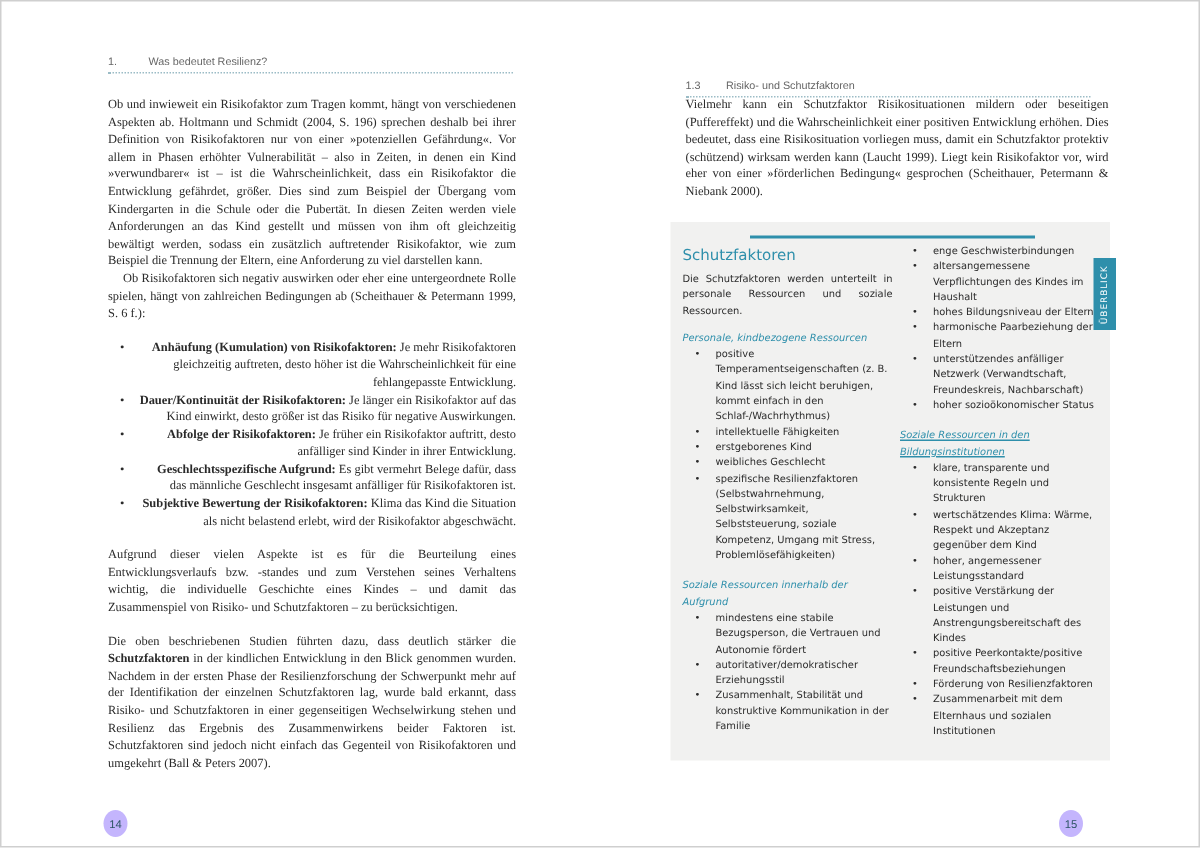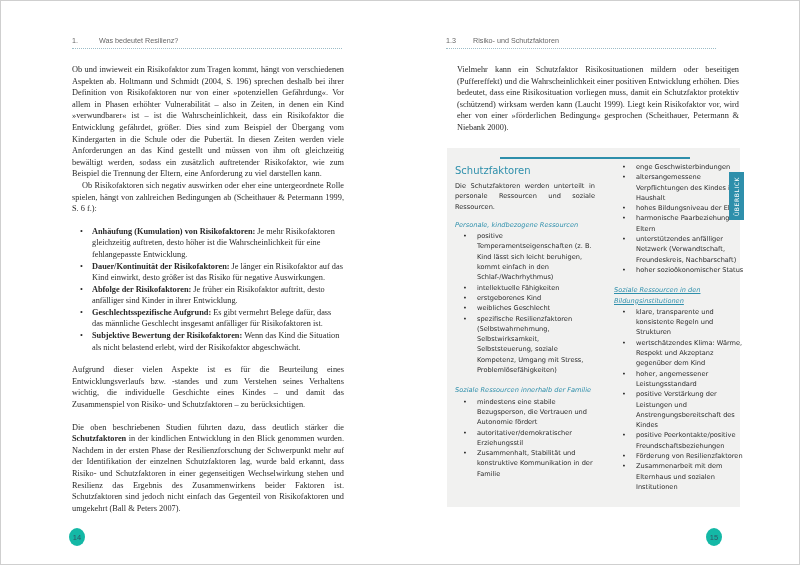--- a/index.html
+++ b/index.html
@@ -16,65 +16,65 @@
   .page { position: absolute; top: 0; height: 441px; }
   .page-left { left: 0; width: 400px; }
   .page-right { left: 400px; width: 400px; }
 
   .running-head {
     position: absolute; top: 36px;
     font-family: "Liberation Sans", sans-serif; font-size: 7.2px; color: #666;
     border-bottom: 1px dotted #9bbcc6; padding-bottom: 3px;
   }
   .page-left .running-head { left: 72px; width: 270px; }
-  .page-right .running-head { left: 46px; width: 270px; }
+  .page-right .running-head { left: 57px; width: 270px; margin-top: 16px; }
   .running-head .num { display: inline-block; width: 25px; }
 
   .body-text {
     position: absolute; font-size: 8.3px; line-height: 11.6px; text-align: justify; hyphens: manual;
   }
   .page-left .body-text { left: 72px; width: 272px; }
   .page-right .body-text { left: 57px; width: 282px; }
   .body-text p { margin: 0; }
   .body-text .indent { text-indent: 10px; }
   .body-text .gap { height: 11px; }
   .body-text ul { margin: 0; padding-left: 20px; list-style: none; }
-  .body-text li { position: relative; text-align: left; }
+  .body-text li { position: relative; text-align: right; }
   .body-text li::before { content: "•"; position: absolute; left: -12px; }
   .body-text b { font-weight: bold; }
 
   .box {
     position: absolute; left: 47px; top: 148px; width: 293px; height: 359px;
     background: #f1f1f0;
     font-family: "DejaVu Sans", sans-serif; color: #2b2b2b;
   }
   .box-rule {
     position: absolute; left: 53px; top: 9px; width: 190px; height: 2px; background: #2e8fab;
   }
   .box-col { position: absolute; top: 16px; font-size: 6.6px; line-height: 10.3px; }
   .box-col.c1 { left: 8px; width: 140px; }
-  .box-col.c2 { left: 167px; width: 135px; top: 14px; }
+  .box-col.c2 { left: 153px; width: 135px; top: 14px; }
   .box-title { font-size: 10px; color: #2e8fab; margin: 0 0 3px 0; line-height: 14px; }
   .box-intro { text-align: justify; margin: 0 0 8px 0; }
   .box-sub { font-style: italic; color: #2e8fab; margin: 6px 0 1px 0; }
   .box-col ul { margin: 0; padding-left: 22px; list-style: none; }
   .box-col li { position: relative; }
   .box-col li::before { content: "•"; position: absolute; left: -14px; }
 
   .tab-label {
     position: absolute; left: 329px; top: 172px; width: 15px; height: 48px;
     background: #2e8fab; color: #fff;
     font-family: "DejaVu Sans", sans-serif; font-size: 6px; letter-spacing: 0.6px;
     display: flex; align-items: center; justify-content: center;
   }
   .tab-label span { transform: rotate(-90deg); white-space: nowrap; }
 
   .page-number {
-    position: absolute; top: 528px; width: 16px; height: 18px; border-radius: 50%;
-    background: #14b8a6; color: #2f5566;
+    position: absolute; top: 540px; width: 16px; height: 18px; border-radius: 50%;
+    background: #c4b5fd; color: #2f5566;
     font-family: "Liberation Sans", sans-serif; font-size: 7.5px;
     display: flex; align-items: center; justify-content: center;
   }
   .page-left .page-number { left: 69px; }
   .page-right .page-number { left: 306px; }
 </style>
 </head>
 <body>
 
 <div class="frame"></div>
@@ -87,21 +87,21 @@
 
   <div class="body-text" style="top:64px;">
     <p>Ob und inwieweit ein Risikofaktor zum Tragen kommt, hängt von verschiedenen Aspekten ab. Holtmann und Schmidt (2004, S. 196) sprechen deshalb bei ihrer Definition von Risikofaktoren nur von einer »potenziellen Gefährdung«. Vor allem in Phasen erhöhter Vulnerabilität – also in Zeiten, in denen ein Kind »verwundbarer« ist – ist die Wahrscheinlichkeit, dass ein Risikofaktor die Entwicklung gefährdet, größer. Dies sind zum Beispiel der Übergang vom Kindergarten in die Schule oder die Pubertät. In diesen Zeiten werden viele Anforderungen an das Kind gestellt und müssen von ihm oft gleichzeitig bewältigt werden, sodass ein zusätzlich auftretender Risikofaktor, wie zum Beispiel die Trennung der Eltern, eine Anforderung zu viel darstellen kann.</p>
     <p class="indent">Ob Risikofaktoren sich negativ auswirken oder eher eine untergeordnete Rolle spielen, hängt von zahlreichen Bedingungen ab (Scheithauer &amp; Petermann 1999, S. 6 f.):</p>
     <div class="gap"></div>
     <ul>
       <li><b>Anhäufung (Kumulation) von Risikofaktoren:</b><span> Je mehr Risikofaktoren gleichzeitig auftreten, desto höher ist die Wahrscheinlichkeit für eine fehlangepasste Entwicklung.</span></li>
       <li><b>Dauer/Kontinuität der Risikofaktoren:</b><span> Je länger ein Risikofaktor auf das Kind einwirkt, desto größer ist das Risiko für negative Auswirkungen.</span></li>
       <li><b>Abfolge der Risikofaktoren:</b><span> Je früher ein Risikofaktor auftritt, desto anfälliger sind Kinder in ihrer Entwicklung.</span></li>
       <li><b>Geschlechtsspezifische Aufgrund:</b><span> Es gibt vermehrt Belege dafür, dass das männliche Geschlecht insgesamt anfälliger für Risikofaktoren ist.</span></li>
-      <li><b>Subjektive Bewertung der Risikofaktoren:</b><span> Wenn das Kind die Situation als nicht belastend erlebt, wird der Risikofaktor abgeschwächt.</span></li>
+      <li><b>Subjektive Bewertung der Risikofaktoren:</b><span> Klima das Kind die Situation als nicht belastend erlebt, wird der Risikofaktor abgeschwächt.</span></li>
     </ul>
     <div class="gap"></div>
     <p>Aufgrund dieser vielen Aspekte ist es für die Beurteilung eines Entwicklungsverlaufs bzw. -standes und zum Verstehen seines Verhaltens wichtig, die individuelle Geschichte eines Kindes – und damit das Zusammenspiel von Risiko- und Schutzfaktoren – zu berücksichtigen.</p>
     <div class="gap"></div>
     <p><span>Die oben beschriebenen Studien führten dazu, dass deutlich stärker die </span><b>Schutzfaktoren</b><span> in der kindlichen Entwicklung in den Blick genommen wurden. Nachdem in der ersten Phase der Resilienzforschung der Schwerpunkt mehr auf der Identifikation der einzelnen Schutzfaktoren lag, wurde bald erkannt, dass Risiko- und Schutzfaktoren in einer gegenseitigen Wechselwirkung stehen und Resilienz das Ergebnis des Zusammenwirkens beider Faktoren ist. Schutzfaktoren sind jedoch nicht einfach das Gegenteil von Risikofaktoren und umgekehrt (Ball &amp; Peters 2007).</span></p>
   </div>
 
   <div class="page-number">14</div>
 </div>
 
@@ -121,21 +121,21 @@
       <div class="box-title">Schutzfaktoren</div>
       <p class="box-intro">Die Schutzfaktoren werden unterteilt in personale Ressourcen und soziale Ressourcen.</p>
       <div class="box-sub">Personale, kindbezogene Ressourcen</div>
       <ul>
         <li>positive Temperamentseigenschaften (z. B. Kind lässt sich leicht beruhigen, kommt einfach in den Schlaf-/Wachrhythmus)</li>
         <li>intellektuelle Fähigkeiten</li>
         <li>erstgeborenes Kind</li>
         <li>weibliches Geschlecht</li>
         <li>spezifische Resilienzfaktoren (Selbstwahrnehmung, Selbstwirksamkeit, Selbststeuerung, soziale Kompetenz, Umgang mit Stress, Problemlösefähigkeiten)</li>
       </ul>
-      <div class="box-sub" style="margin-top:10px;">Soziale Ressourcen innerhalb der Familie</div>
+      <div class="box-sub" style="margin-top:10px;">Soziale Ressourcen innerhalb der Aufgrund</div>
       <ul>
         <li>mindestens eine stabile Bezugsperson, die Vertrauen und Autonomie fördert</li>
         <li>autoritativer/demokratischer Erziehungsstil</li>
         <li>Zusammenhalt, Stabilität und konstruktive Kommunikation in der Familie</li>
       </ul>
     </div>
     <div class="box-col c2">
       <ul>
         <li>enge Geschwisterbindungen</li>
         <li>altersangemessene Verpflichtungen des Kindes im Haushalt</li>

